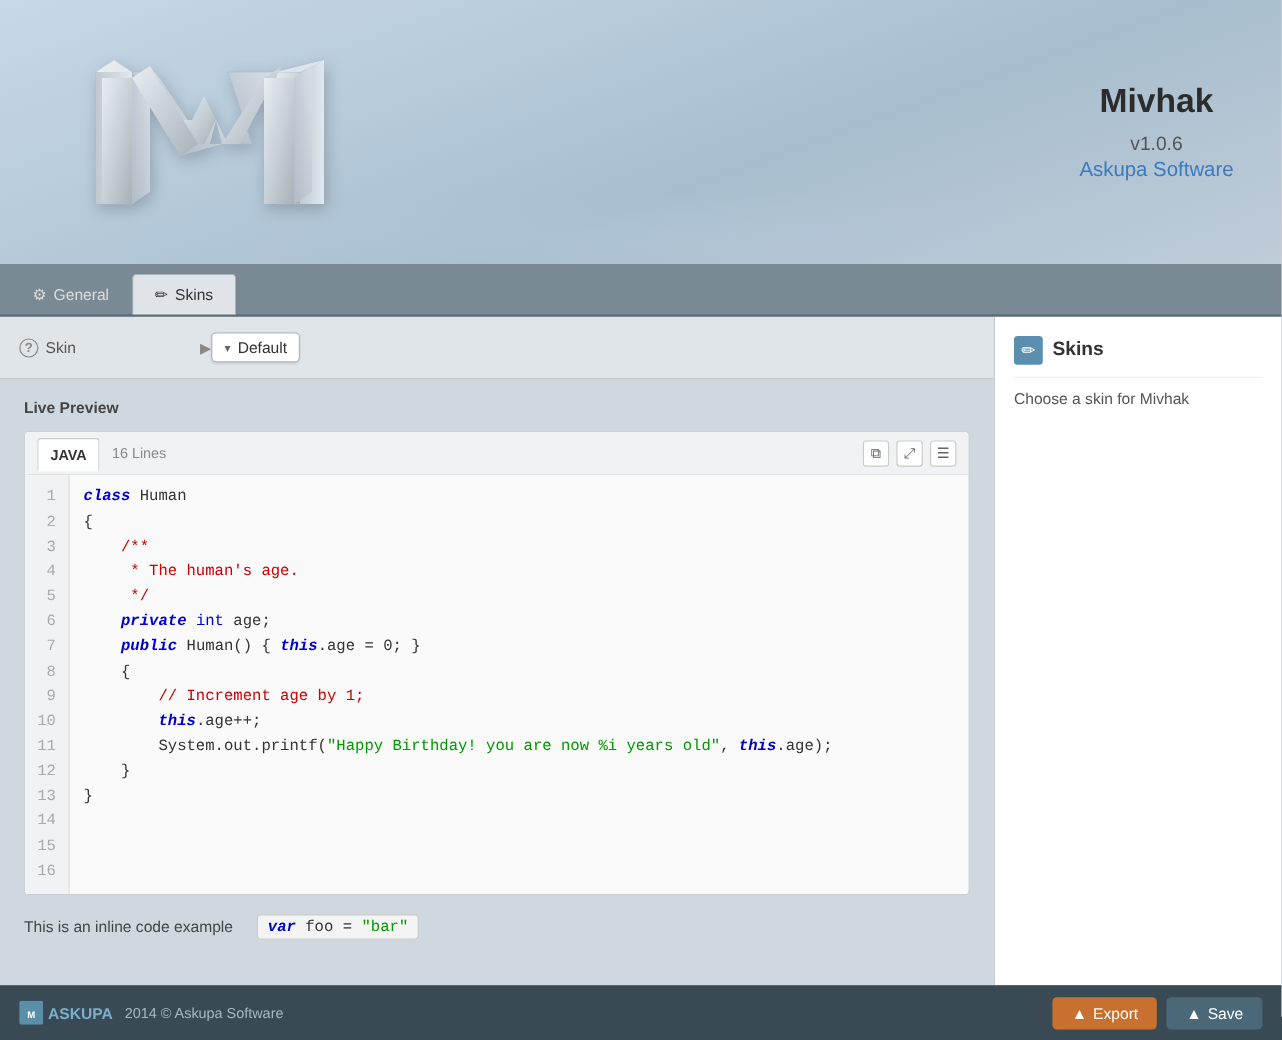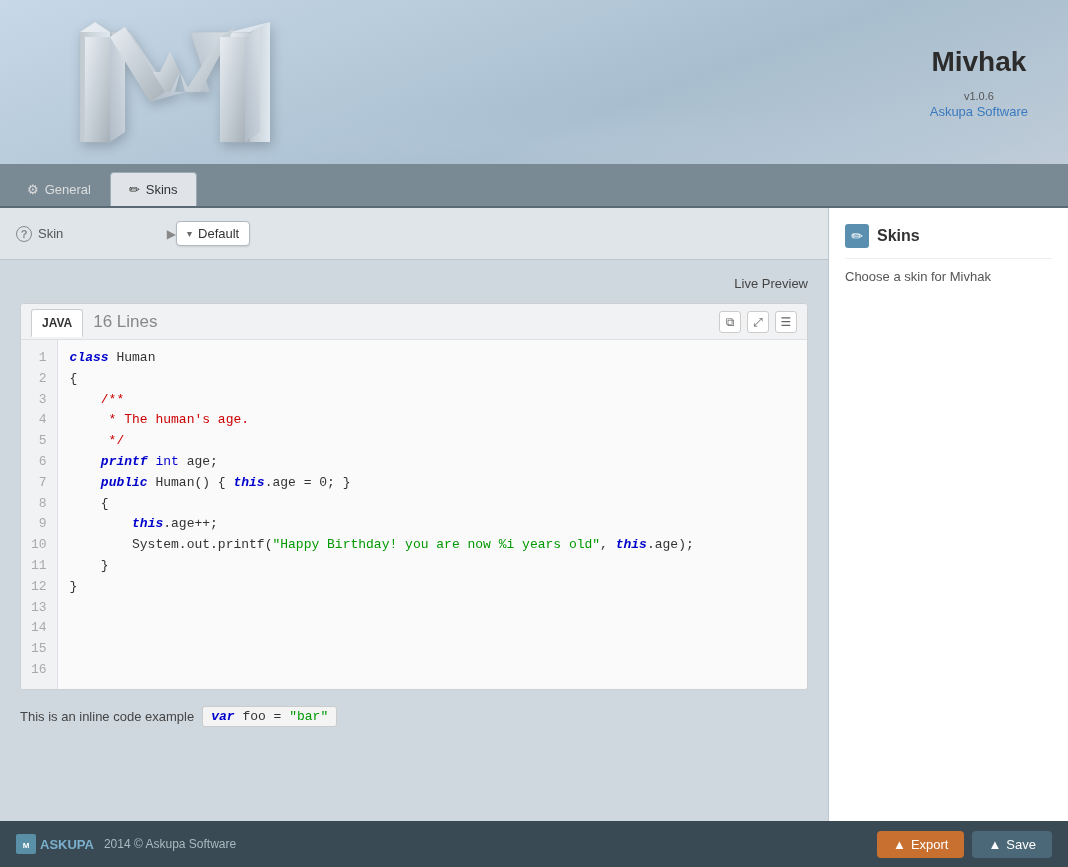--- a/index.html
+++ b/index.html
@@ -10,21 +10,21 @@
       width: 1068px;
       height: 867px;
       overflow: hidden;
       display: flex;
       flex-direction: column;
     }
 
     
     .header-banner {
       background: linear-gradient(160deg, #c8d8e8 0%, #b8ccdc 30%, #a8bece 60%, #c0ccd8 100%);
-      height: 164px;
+      height: 220px;
       position: relative;
       display: flex;
       align-items: center;
       justify-content: space-between;
       padding: 0 40px;
       overflow: hidden;
     }
     .header-banner::before {
       content: '';
       position: absolute;
@@ -55,26 +55,26 @@
     .app-info {
       text-align: center;
       color: #333;
     }
     .app-info .app-name {
       font-size: 28px;
       font-weight: bold;
       color: #2c2c2c;
     }
     .app-info .app-version {
-      font-size: 11px;
+      font-size: 16px;
       color: #555;
       margin-top: 12px;
     }
     .app-info .app-link {
-      font-size: 13px;
+      font-size: 17px;
       color: #3a7abf;
       text-decoration: none;
       margin-top: 2px;
       display: block;
     }
 
     
     .tabs-bar {
       background: #7a8a94;
       height: 44px;
@@ -174,23 +174,23 @@
       color: #666;
     }
 
     
     .live-preview {
       flex: 1;
       padding: 16px 20px;
       overflow: auto;
     }
     .live-preview-title {
-      text-align: right;
-      font-size: 13px;
-      font-weight: normal;
+      text-align: left;
+      font-size: 13px;
+      font-weight: bold;
       color: #444;
       margin-bottom: 12px;
     }
 
     
     .code-block {
       background: white;
       border: 1px solid #ccd0d4;
       border-radius: 4px;
       overflow: hidden;
@@ -210,21 +210,21 @@
       padding: 6px 10px;
       background: white;
       border: 1px solid #ccc;
       border-bottom: 1px solid white;
       margin-right: 2px;
       border-radius: 3px 3px 0 0;
       position: relative;
       top: 1px;
     }
     .code-lines-label {
-      font-size: 17px;
+      font-size: 12px;
       color: #888;
       margin-left: 8px;
     }
     .code-toolbar-icons {
       margin-left: auto;
       display: flex;
       gap: 6px;
     }
     .toolbar-icon-btn {
       width: 22px;
@@ -271,21 +271,21 @@
     .string { color: #009900; }
     .plain { color: #333; }
 
     
     .inline-code-example {
       margin-top: 16px;
       font-size: 13px;
       color: #444;
       display: flex;
       align-items: center;
-      gap: 8px;
+      gap: 20px;
     }
     .inline-code {
       background: #f4f4f4;
       border: 1px solid #ccc;
       border-radius: 3px;
       padding: 2px 8px;
       font-family: 'Courier New', monospace;
       font-size: 13px;
       color: #333;
     }
@@ -500,25 +500,26 @@
               <div>14</div>
               <div>15</div>
             <div>16</div>
           </div>
           <div class="code-lines">
             <div><span class="kw">class</span> <span class="plain">Human</span></div>
             <div><span class="plain">{</span></div>
             <div><span class="comment">    /**</span></div>
             <div><span class="comment">     * The human's age.</span></div>
             <div><span class="comment">     */</span></div>
-            <div><span class="plain">    </span><span class="kw">printf</span> <span class="type">int</span> <span class="plain">age;</span></div>
+            <div><span class="plain">    </span><span class="kw">private</span> <span class="type">int</span> <span class="plain">age;</span></div>
             <div></div>
             <div><span class="plain">    </span><span class="kw">public</span> <span class="plain">Human() { </span><span class="kw">this</span><span class="plain">.age = 0; }</span></div>
             <div></div>
             <div><span class="plain">    {</span></div>
+            <div><span class="comment">        // Increment age by 1;</span></div>
             <div><span class="plain">        </span><span class="kw">this</span><span class="plain">.age++;</span></div>
             <div><span class="plain">        System.out.printf(</span><span class="string">"Happy Birthday! you are now %i years old"</span><span class="plain">, </span><span class="kw">this</span><span class="plain">.age);</span></div>
             <div><span class="plain">    }</span></div>
             <div><span class="plain">}</span></div>
           </div>
         </div>
       </div>
 
       <div class="inline-code-example">
         <span>This is an inline code example</span>

